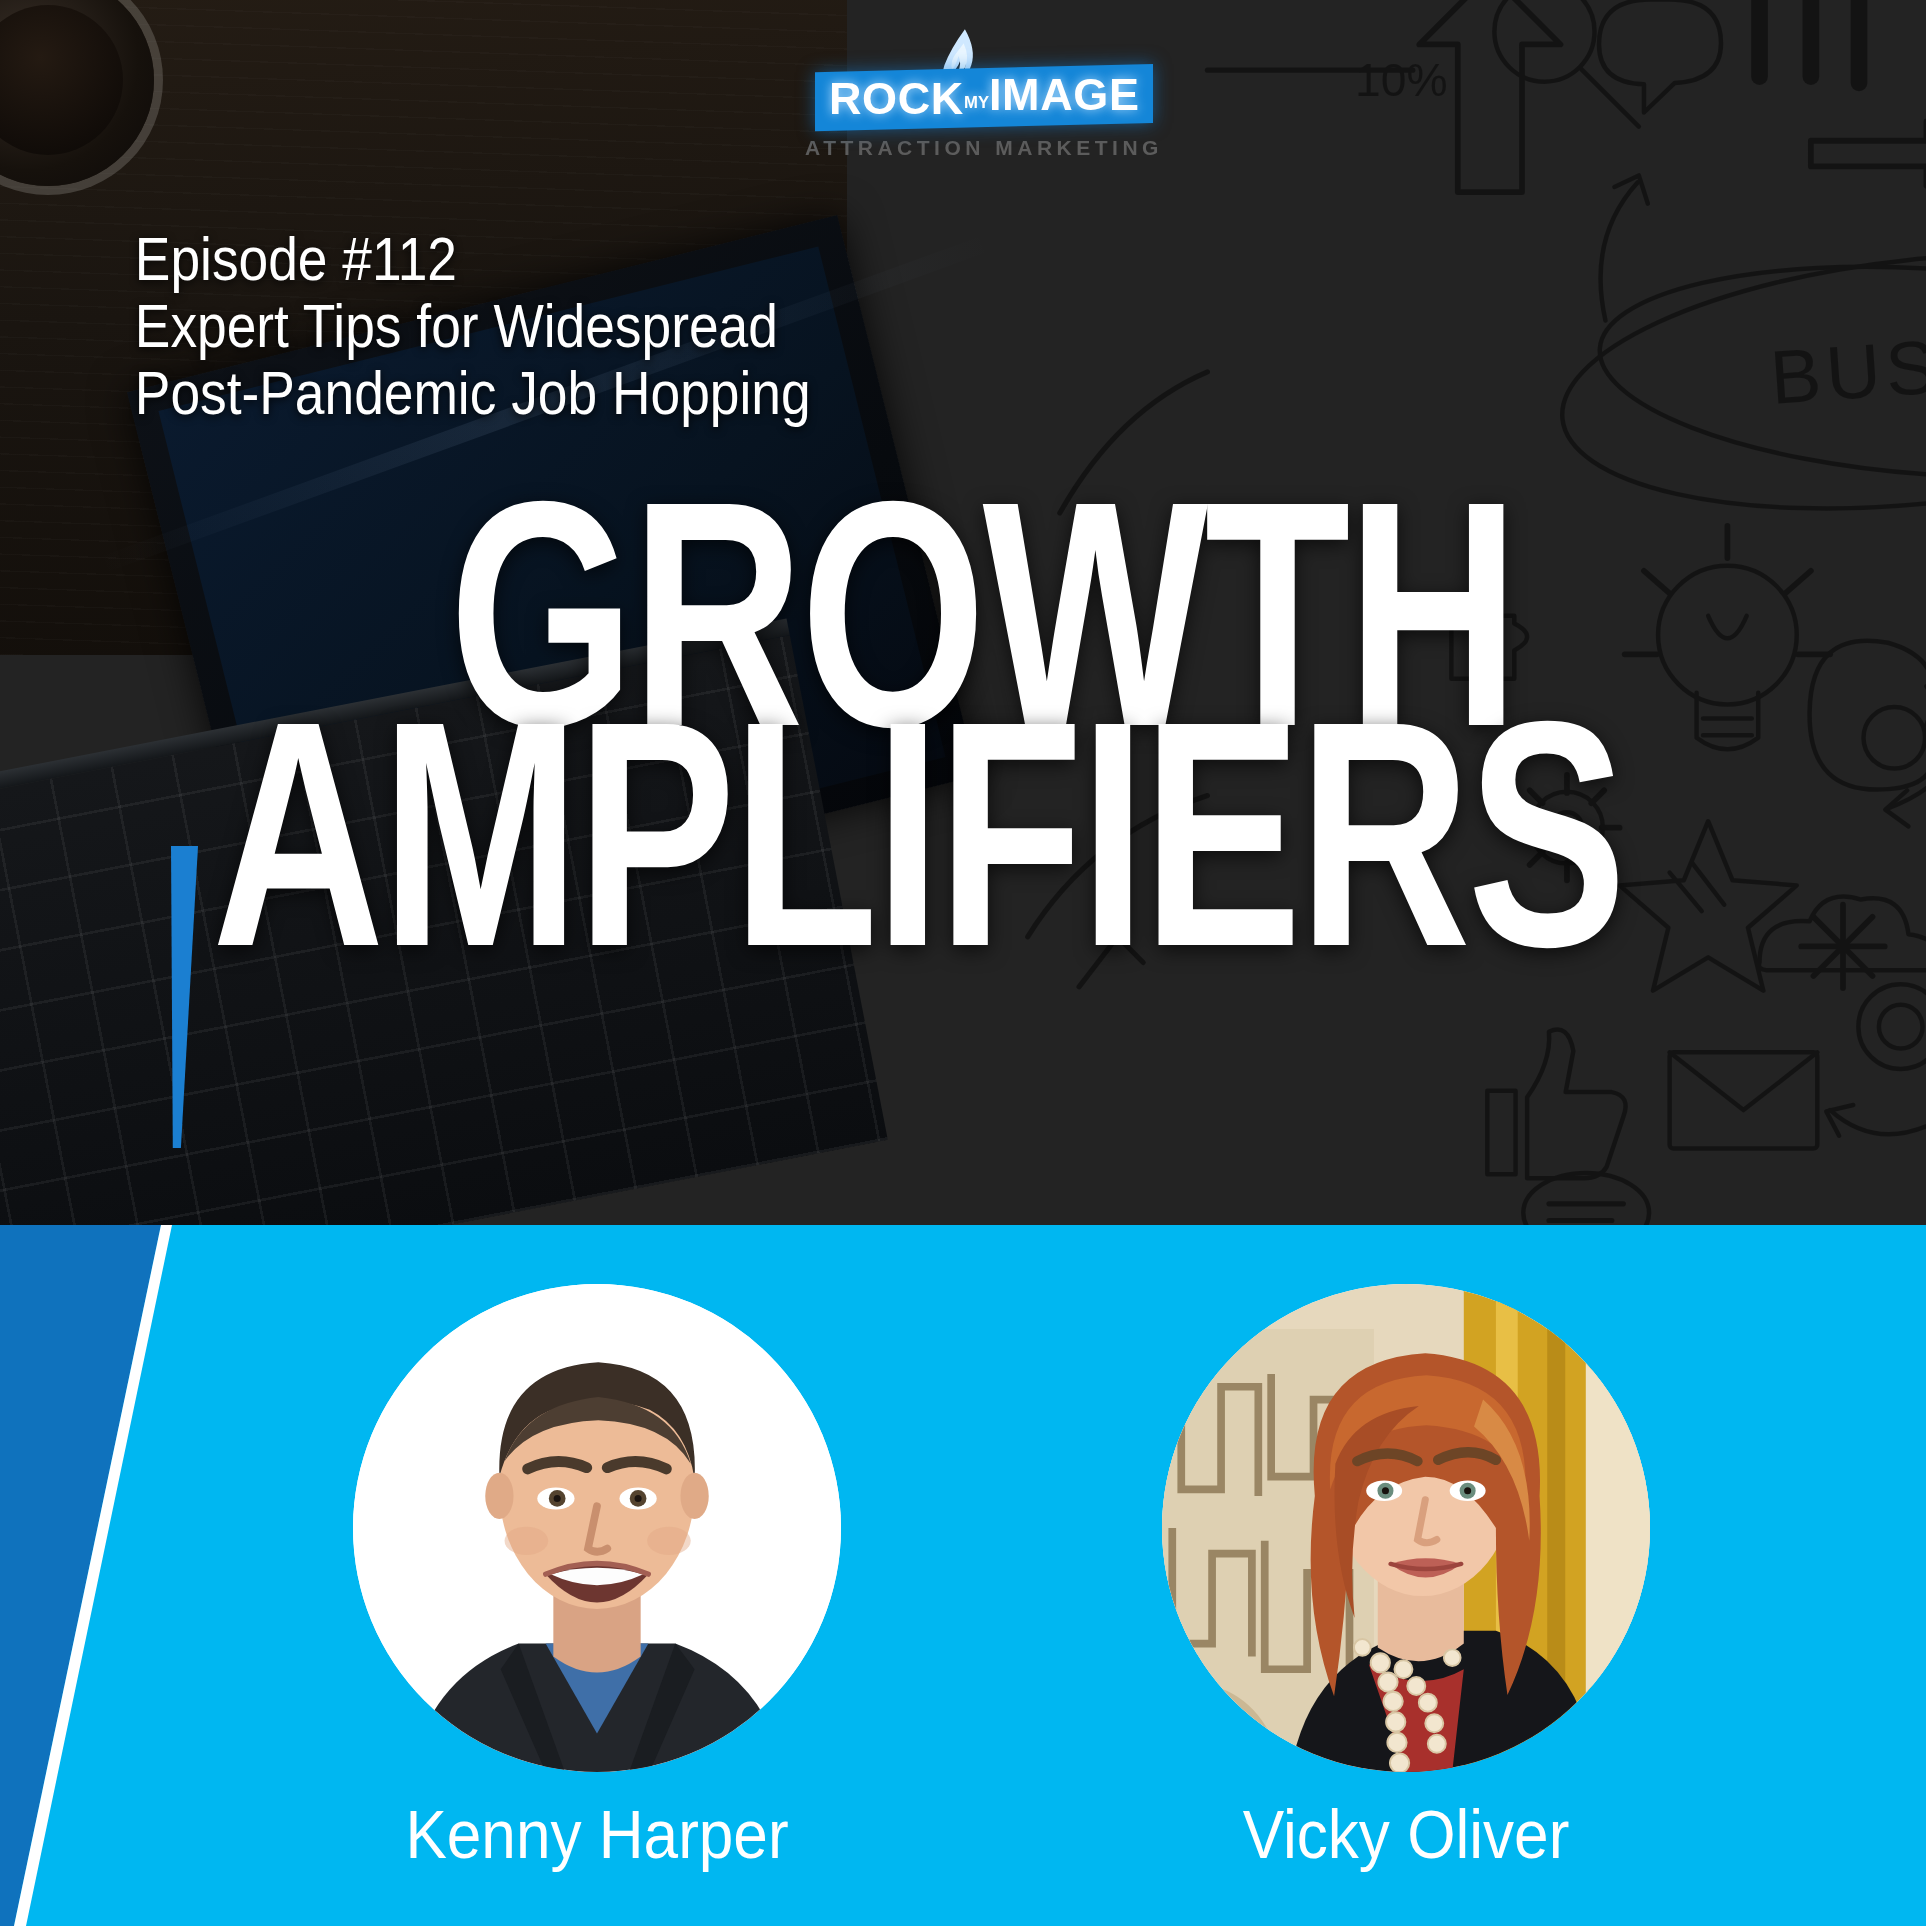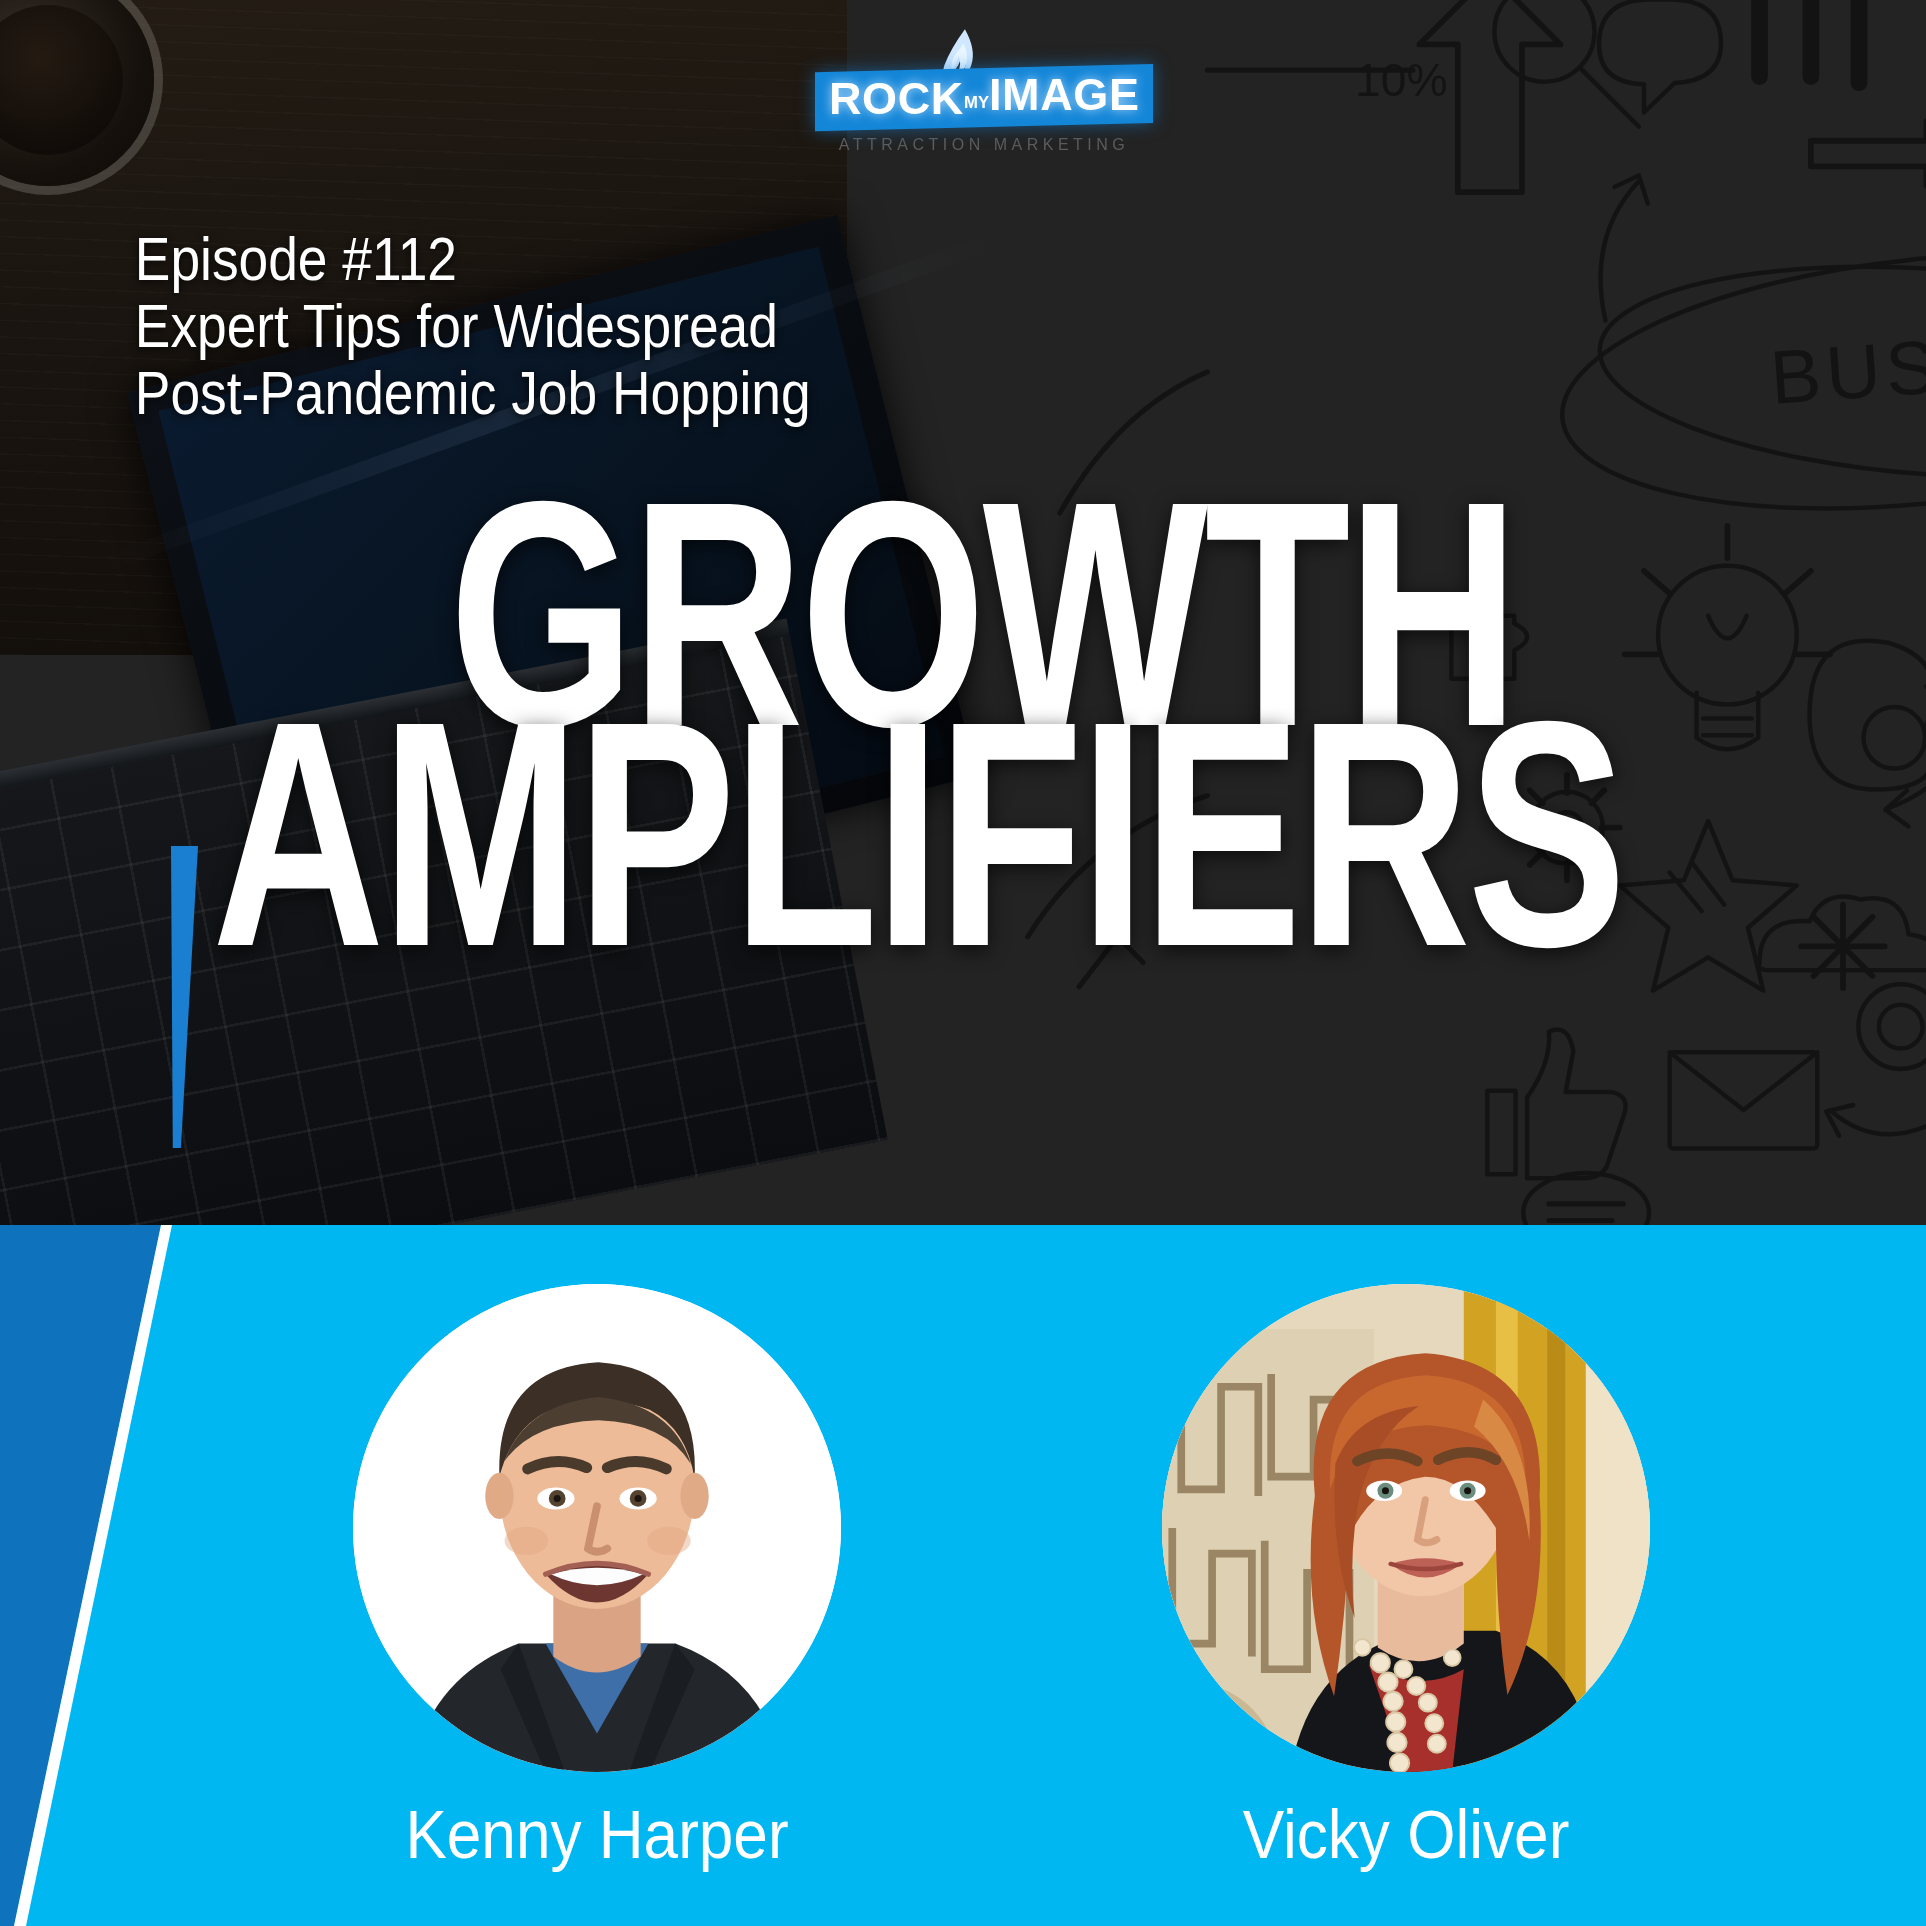--- a/index.html
+++ b/index.html
@@ -53,22 +53,22 @@
   
   .logo{position:absolute;left:785px;top:68px;width:398px;text-align:center;}
   .logo-flame{position:absolute;left:153px;top:-40px;width:50px;height:69px;}
   .logo-bar{position:relative;display:inline-block;background:#1486d8;
         padding:6.4px 14px 7.7px 14px;transform:skewY(-1.4deg);
         box-shadow:0 0 16.7px rgba(22,130,215,.55);}
   .logo-bar span{display:inline-block;color:#fff;font-weight:bold;font-size:45px;
         letter-spacing:0.6px;line-height:1;text-shadow:0 0 10.3px rgba(190,225,255,.95);
         font-family:"Liberation Sans","DejaVu Sans",sans-serif;transform:skewY(1.4deg);}
   .logo-my{font-size:16.7px !important;vertical-align:super;letter-spacing:0 !important;}
-  .logo-tag{margin-top:9px;color:#5c5c5c;font-size:16px;letter-spacing:4.5px;
-        font-weight:normal;}
+  .logo-tag{margin-top:9px;color:#5c5c5c;font-size:21px;letter-spacing:4.5px;
+        font-weight:bold;}
 
   
   .ep{position:absolute;left:0;top:226px;width:1926px;color:#fff;
       font-family:"Liberation Sans Narrow","Liberation Sans",sans-serif;}
   .ep-line{font-size:62px;line-height:1.08;font-weight:normal;
       transform:scaleX(.86);transform-origin:center;white-space:nowrap;
       text-shadow:0 1.9px 9px rgba(0,0,0,.85);}
 
   
   .wordmark{position:absolute;left:0;top:475px;width:1926px;color:#fff;}

